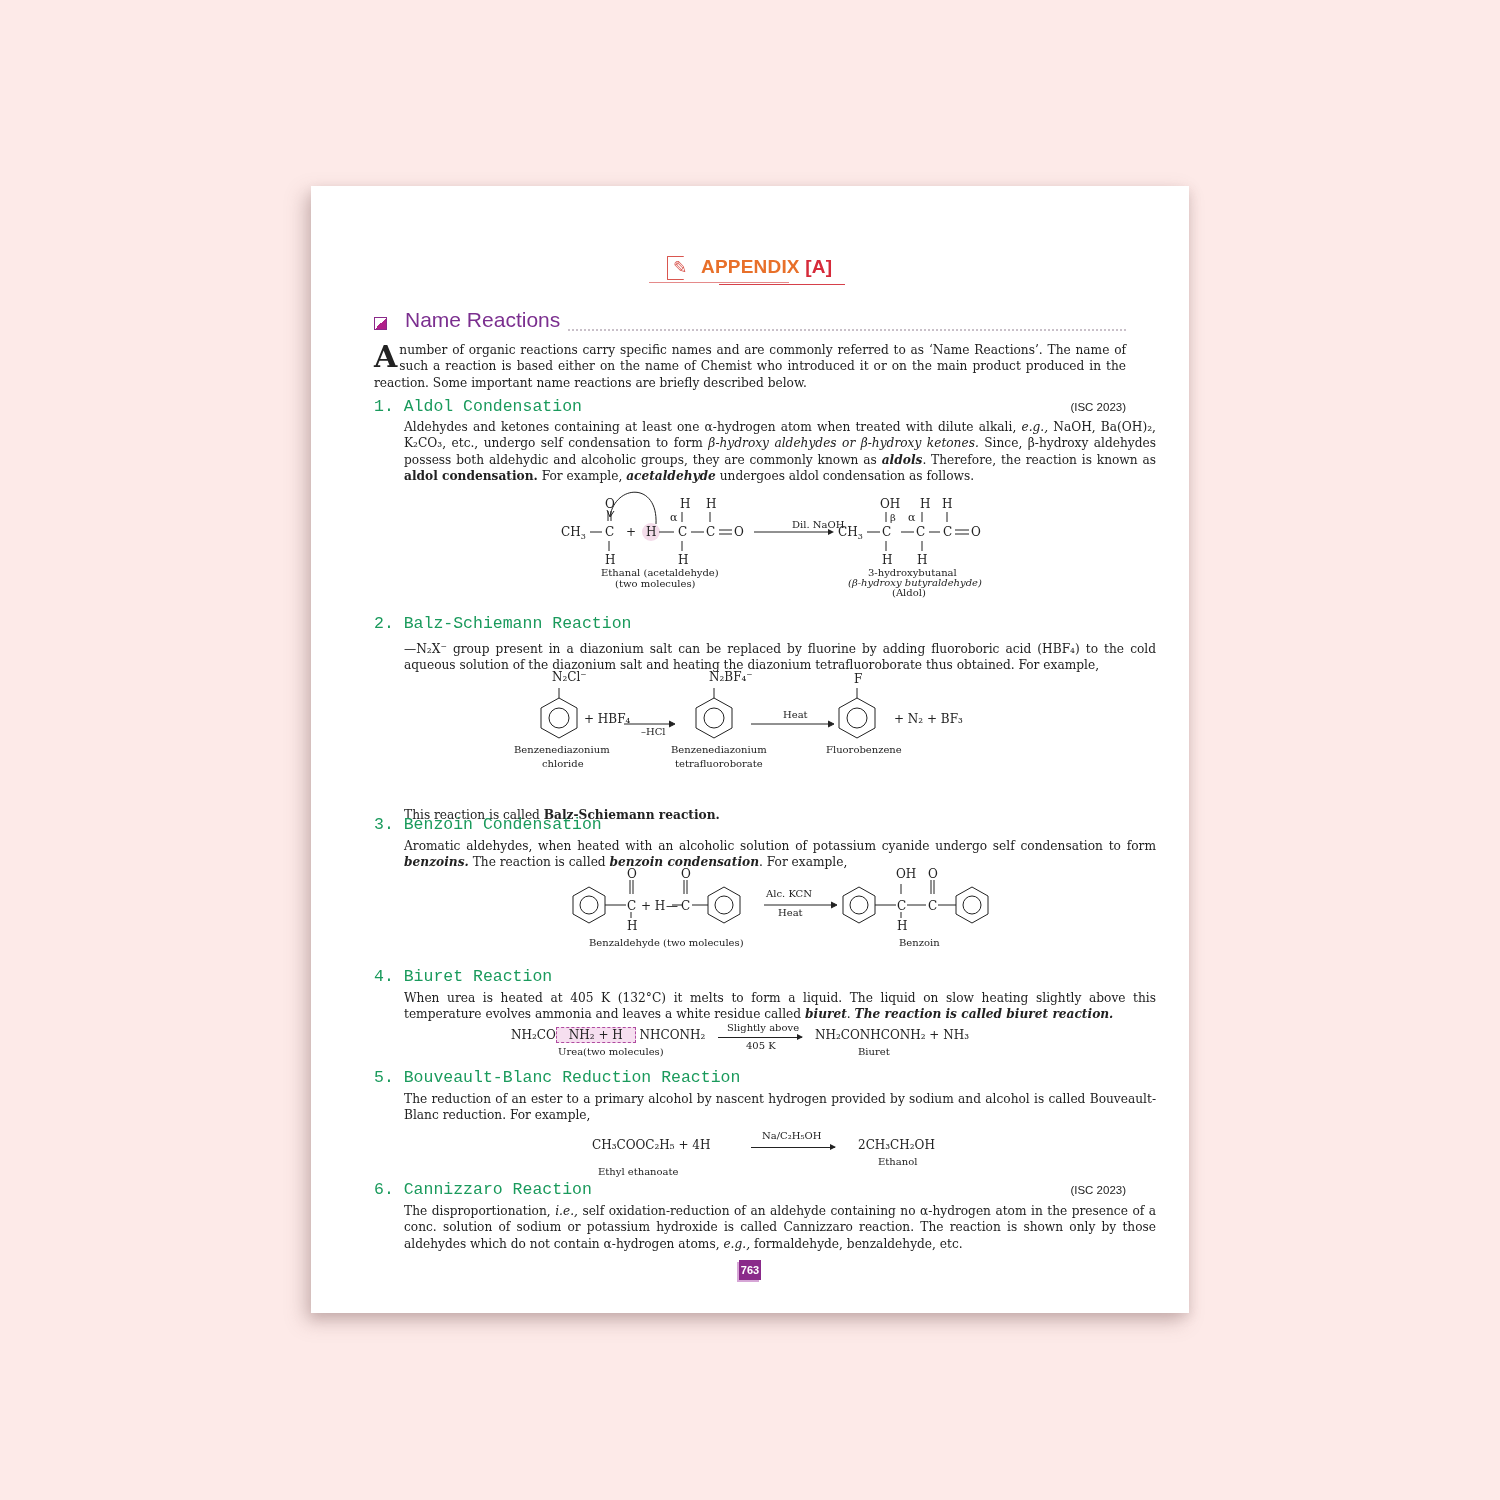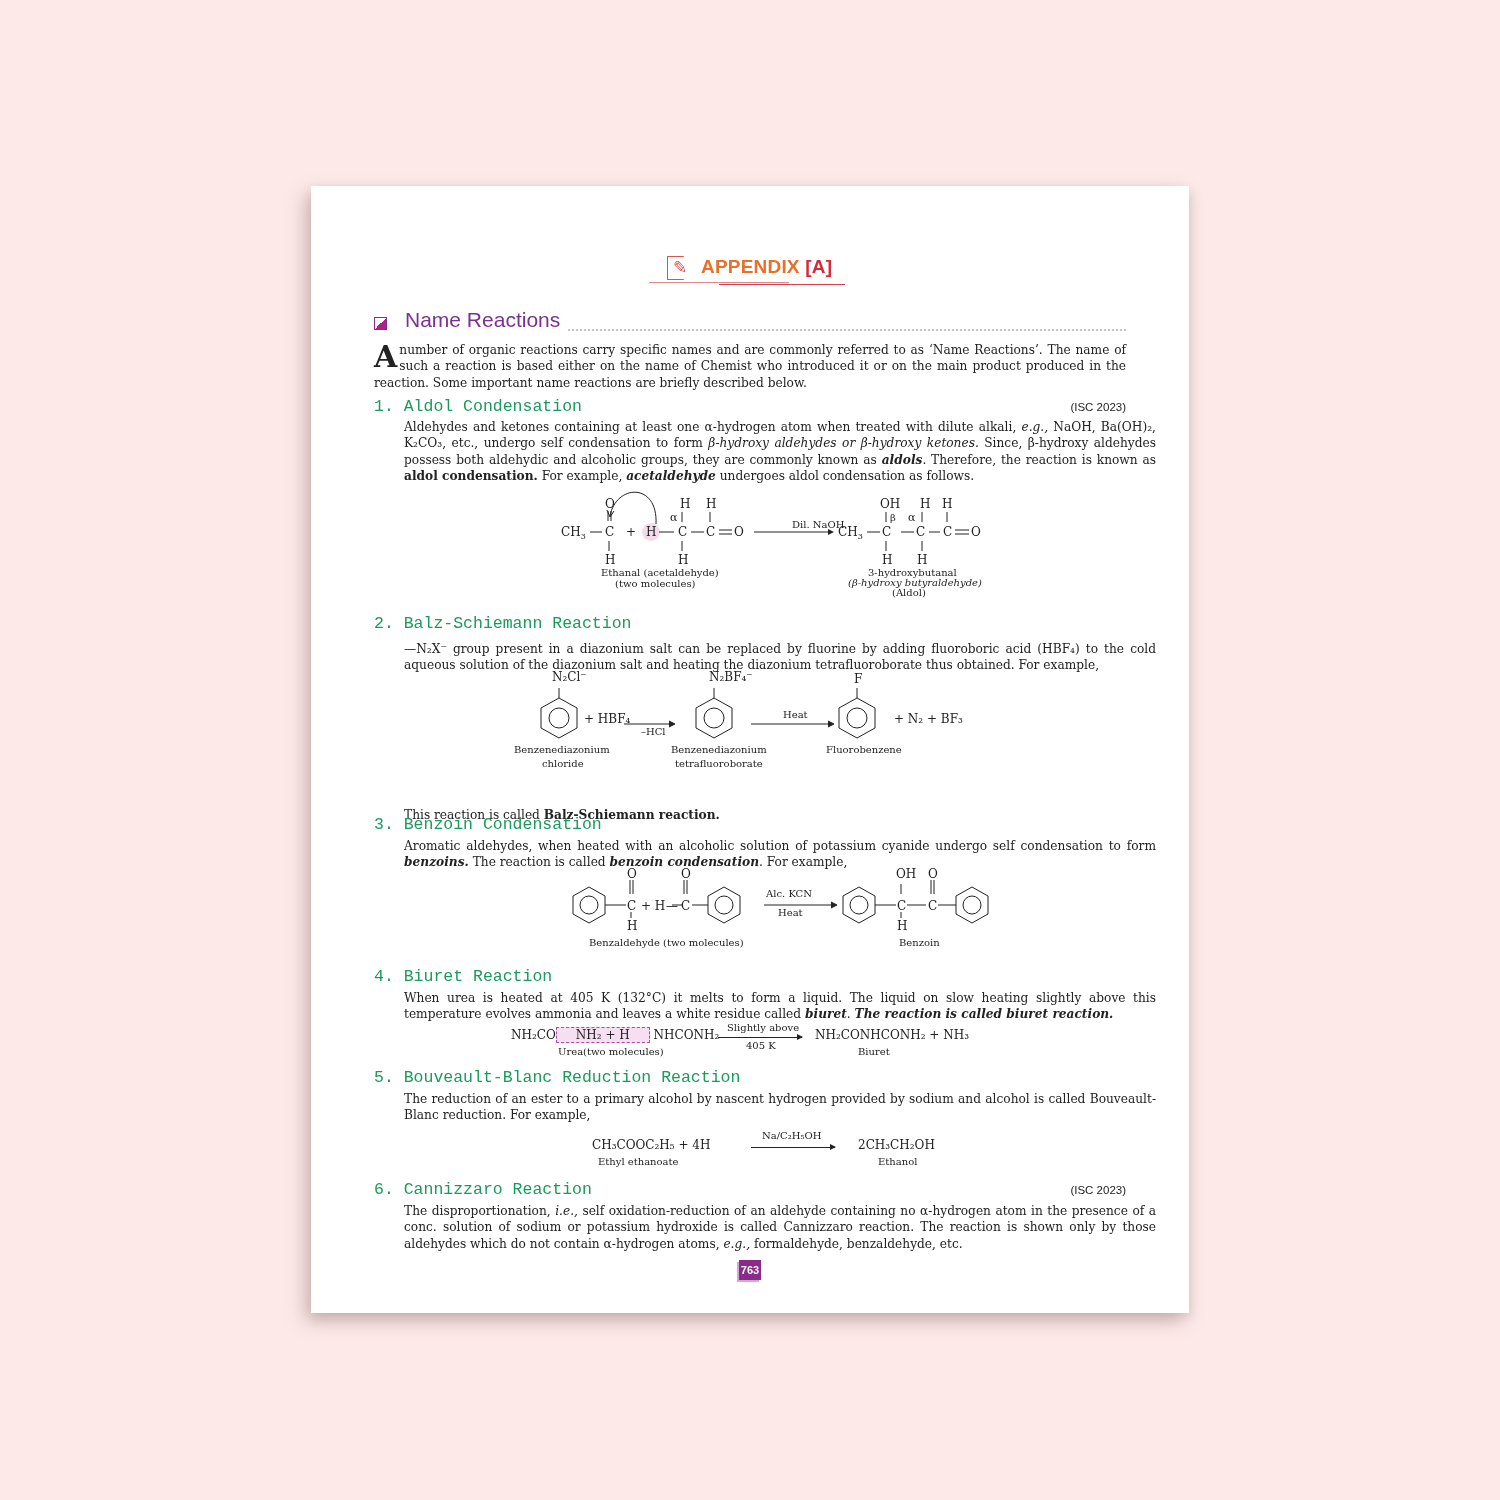--- a/index.html
+++ b/index.html
@@ -22,21 +22,21 @@
   .intro { position:absolute; top:156px; left:0; width:752px; }
   .dropcap { float:left; font-size:30px; line-height:28px; margin:1px 2px 0 0; font-weight:bold; }
   h3.rxn { position:absolute; left:0; margin:0; font-family:Liberation Mono, monospace; font-weight:normal; font-size:16.5px; color:#1a9a5c; }
   .isc { position:absolute; right:0; font-family:"Liberation Sans",sans-serif; font-size:11.5px; color:#222; }
   .blk { position:absolute; left:0; width:752px;margin-left:30px; }
   .eq { position:absolute; font-size:12px; color:#222; white-space:nowrap; }
   .small { font-size:10px; }
   .arrow { position:absolute; height:1px; background:#222; }
   .arrow:after { content:""; position:absolute; right:-1px; top:-3px; border-left:6px solid #222; border-top:3.5px solid transparent; border-bottom:3.5px solid transparent; }
   .pgnum { position:absolute; left:428px; top:1074px; width:22px; height:20px; background:#8a2a8a; color:#fff; font-family:"Liberation Sans",sans-serif; font-size:11px; text-align:center; line-height:20px; font-weight:bold; box-shadow:-2px 2px 0 #d6a6d6; }
-  .hl { background:#f6dff0; border:1px dashed #b04aa0; padding:0 19px; }
+  .hl { background:#f6dff0; border:1px dashed #b04aa0; padding:0 12px; }
 </style>
 </head>
 <body>
 
 <div class="page">
 
   <div class="appendix">
     <div class="doc"></div>
     <div class="pin">✎</div>
     <div class="title"><span>APPENDIX</span> <span class="br">[A]</span></div>
@@ -235,21 +235,21 @@
 
     <h3 class="rxn" style="top:882px">5. Bouveault-Blanc Reduction Reaction</h3>
     <div class="blk" style="top:905px">
       <p class="body">The reduction of an ester to a primary alcohol by nascent hydrogen provided by sodium and alcohol is called Bouveault-Blanc reduction. For example,</p>
     </div>
     <div class="blk" style="top:942px;height:44px">
       <div class="eq" style="left:188px;top:10px">CH₃COOC₂H₅   +   4H</div>
       <div class="eq small" style="left:358px;top:2px">Na/C₂H₅OH</div>
       <div class="arrow" style="left:347px;top:19px;width:84px"></div>
       <div class="eq" style="left:454px;top:10px">2CH₃CH₂OH</div>
-      <div class="eq small" style="left:194px;top:28px">Ethyl ethanoate</div>
+      <div class="eq small" style="left:194px;top:38px">Ethyl ethanoate</div>
       <div class="eq small" style="left:474px;top:28px">Ethanol</div>
     </div>
 
     <h3 class="rxn" style="top:994px">6. Cannizzaro Reaction</h3>
     <div class="isc" style="top:998px">(ISC 2023)</div>
     <div class="blk" style="top:1017px">
       <p class="body"><span>The disproportionation, </span><i>i.e.,</i><span> self oxidation-reduction of an aldehyde containing no α-hydrogen atom in the presence of a conc. solution of sodium or potassium hydroxide is called Cannizzaro reaction. The reaction is shown only by those aldehydes which do not contain α-hydrogen atoms, </span><i>e.g.,</i><span> formaldehyde, benzaldehyde, etc.</span></p>
     </div>
   </div>
 

